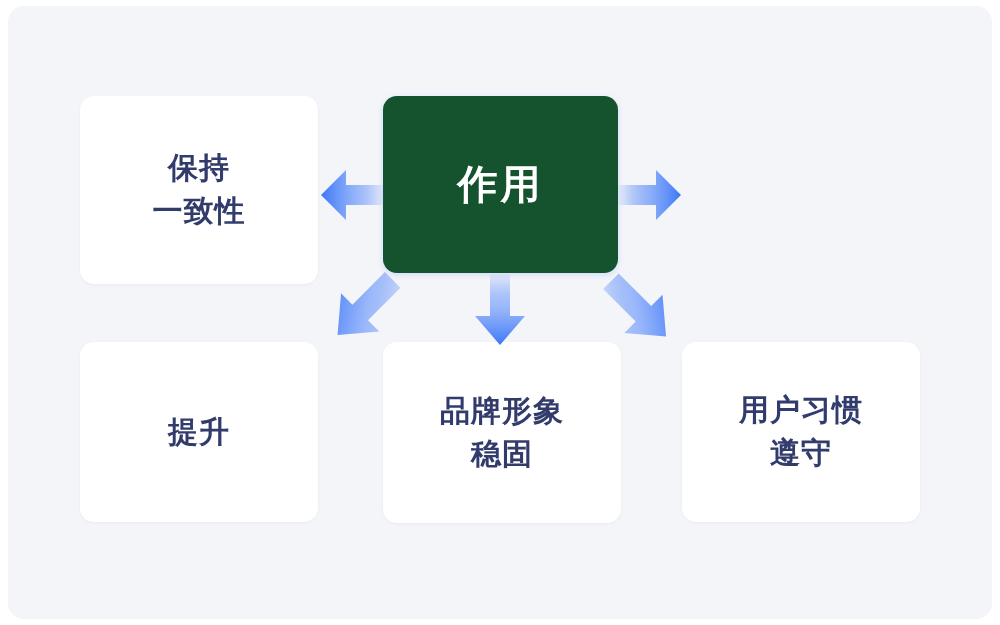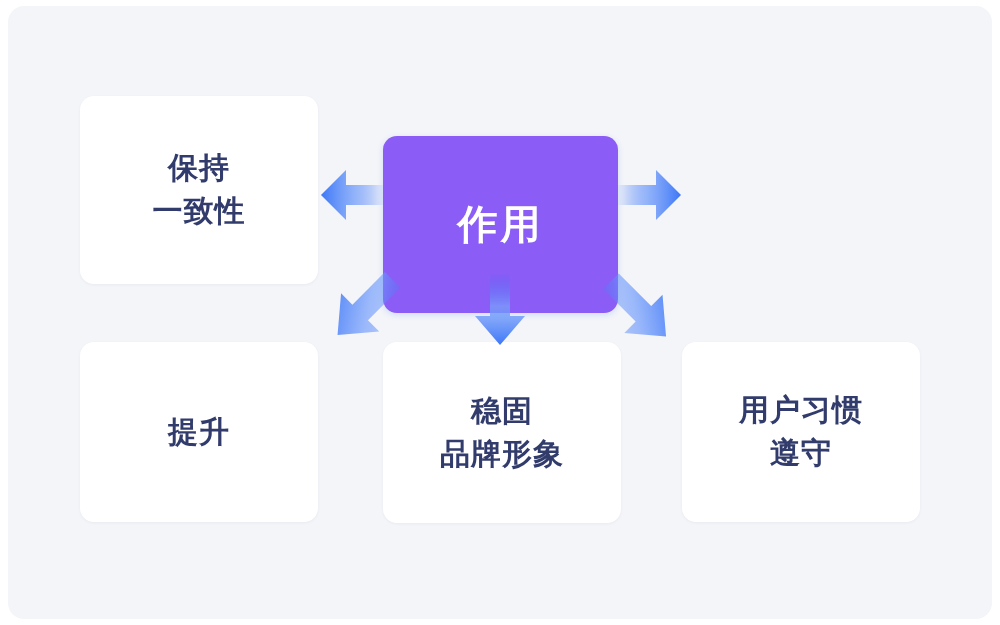--- a/index.html
+++ b/index.html
@@ -39,23 +39,22 @@
   .node-label {
     color: #323c6c;
     font-weight: bold;
     font-size: 30px;
     line-height: 1.42;
     letter-spacing: 1px;
     white-space: nowrap;
   }
 
   #center-node {
-    background: #8b5cf6;
+    background: #14532d;
     box-shadow: 0 2px 6px rgba(45, 108, 246, 0.18);
-    margin-top: 40px;
   }
   #center-node .node-label {
     color: #ffffff;
     font-size: 40px;
     letter-spacing: 3px;
   }
 
   
   #node-top-left      { left: 72px;  top: 90px;  width: 238px; height: 188px; }
   #center-node        { left: 375px; top: 90px;  width: 235px; height: 177px; }
@@ -119,22 +118,22 @@
   <div class="node-box" id="center-node">
     <span class="node-label">作用</span>
   </div>
 
 
   <div class="node-box" id="node-bottom-left">
     <span class="node-label">提升</span>
   </div>
 
   <div class="node-box" id="node-bottom-center">
+    <span class="node-label">品牌形象</span>
     <span class="node-label">稳固</span>
-    <span class="node-label">品牌形象</span>
   </div>
 
   <div class="node-box" id="node-bottom-right">
     <span class="node-label">用户习惯</span>
     <span class="node-label">遵守</span>
   </div>
 
   <div class="arrow-wrap" id="arrow-left">
     <svg class="arrow-svg" width="64" height="62" viewBox="0 0 64 62">
       <path d="M64 21 L26 21 L26 6 L1 31 L26 56 L26 41 L64 41 Z" fill="url(#gradLeft)"></path>

